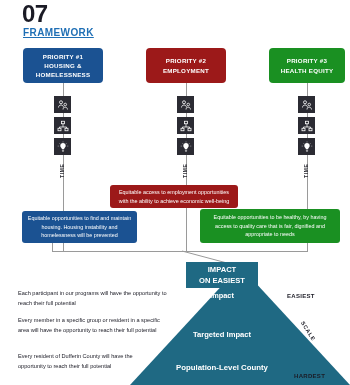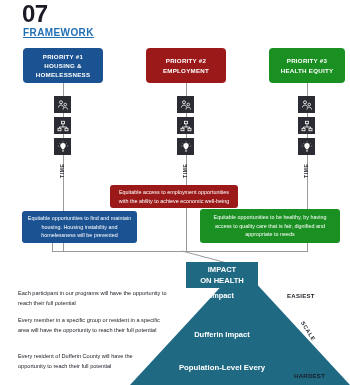--- a/index.html
+++ b/index.html
@@ -243,33 +243,33 @@
   <svg class="diag" style="left:182px; top:250px;" width="62" height="18" viewBox="0 0 62 18">
     <line x1="0" y1="1" x2="60" y2="17" stroke="#9a9a9a" stroke-width="1"></line>
   </svg>
 
   <svg class="pyramid-svg" style="left:129px; top:266px;" width="221" height="119" viewBox="0 0 221 119">
     <polygon points="111,0 221,119 1,119" fill="#1f6983"></polygon>
   </svg>
 
   <div class="impact-box" style="left:186px; top:262px; width:72px; height:26px;">
     <span>IMPACT</span>
-    <span>ON HEALTH</span>
+    <span>ON EASIEST</span>
   </div>
 
   <div class="tier-label" style="left:178px; top:291px; width:88px; font-size:7.4px;">
     <div>Impact</div>
   </div>
 
   <div class="tier-label" style="left:176px; top:330px; width:92px; font-size:7.6px;">
-    <div>Dufferin Impact</div>
+    <div>Targeted Impact</div>
   </div>
 
   <div class="tier-label" style="left:158px; top:363px; width:128px; font-size:7.8px;">
-    <div>Population-Level Every</div>
+    <div>Population-Level County</div>
   </div>
 
   <div class="side-label" style="left:287px; top:293px;">EASIEST</div>
   <div class="scale-label" style="left:305px; top:320px;">SCALE</div>
   <div class="side-label" style="left:294px; top:373px;">HARDEST</div>
 
   <div class="para" style="left:18px; top:289px; width:152px;">Each participant in our programs will have the opportunity to reach their full potential</div>
   <div class="para" style="left:18px; top:316px; width:152px;">Every member in a specific group or resident in a specific area will have the opportunity to reach their full potential</div>
   <div class="para" style="left:18px; top:352px; width:140px;">Every resident of Dufferin County will have the opportunity to reach their full potential</div>
 

